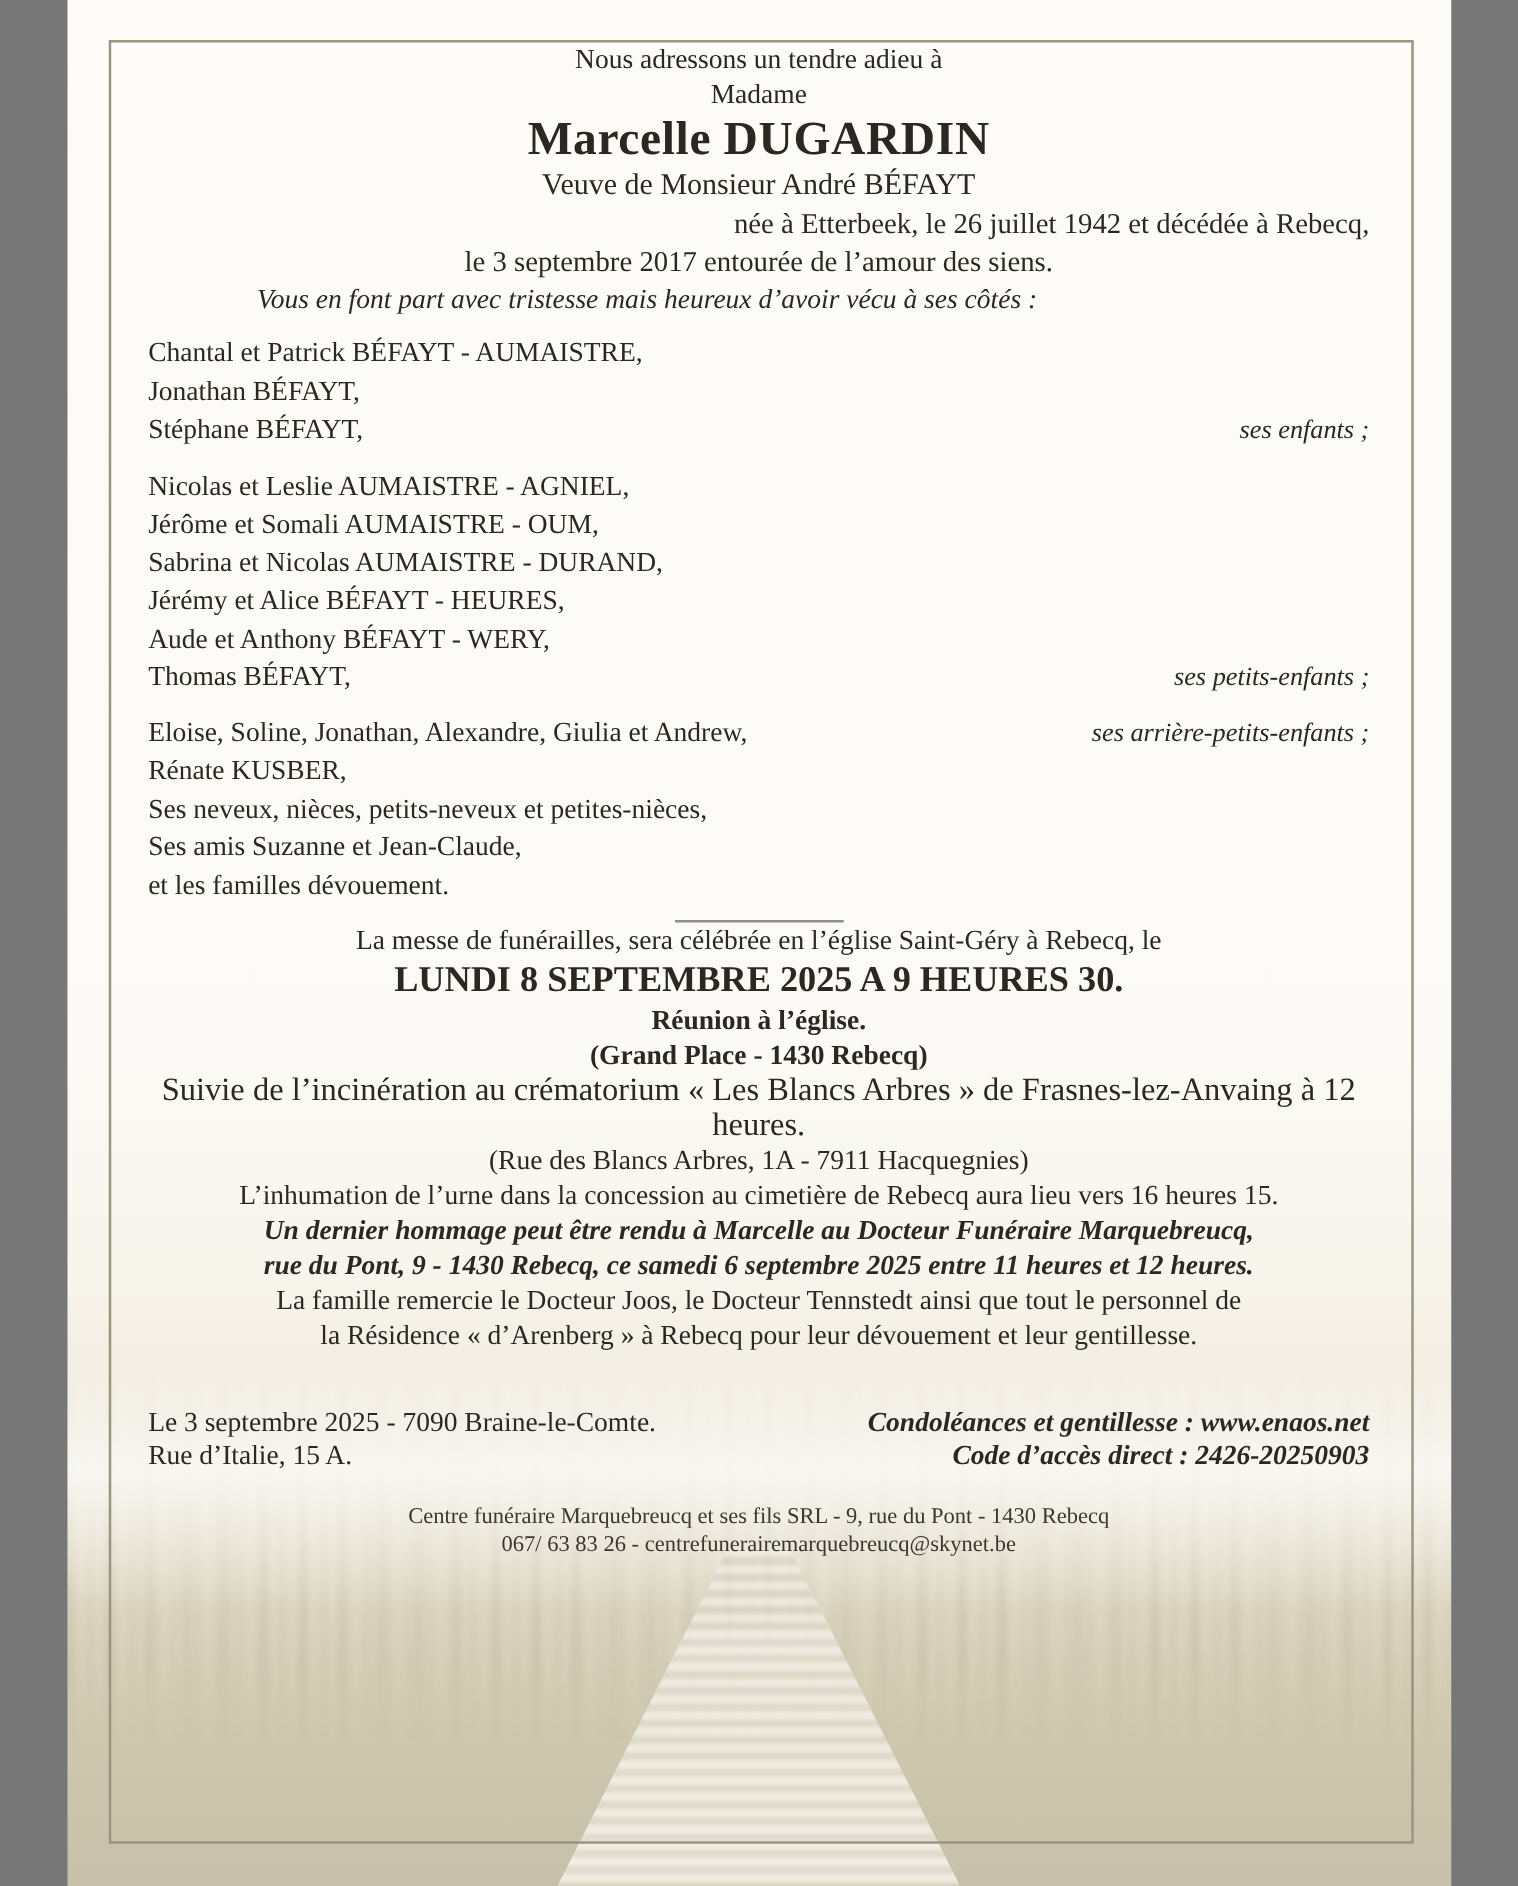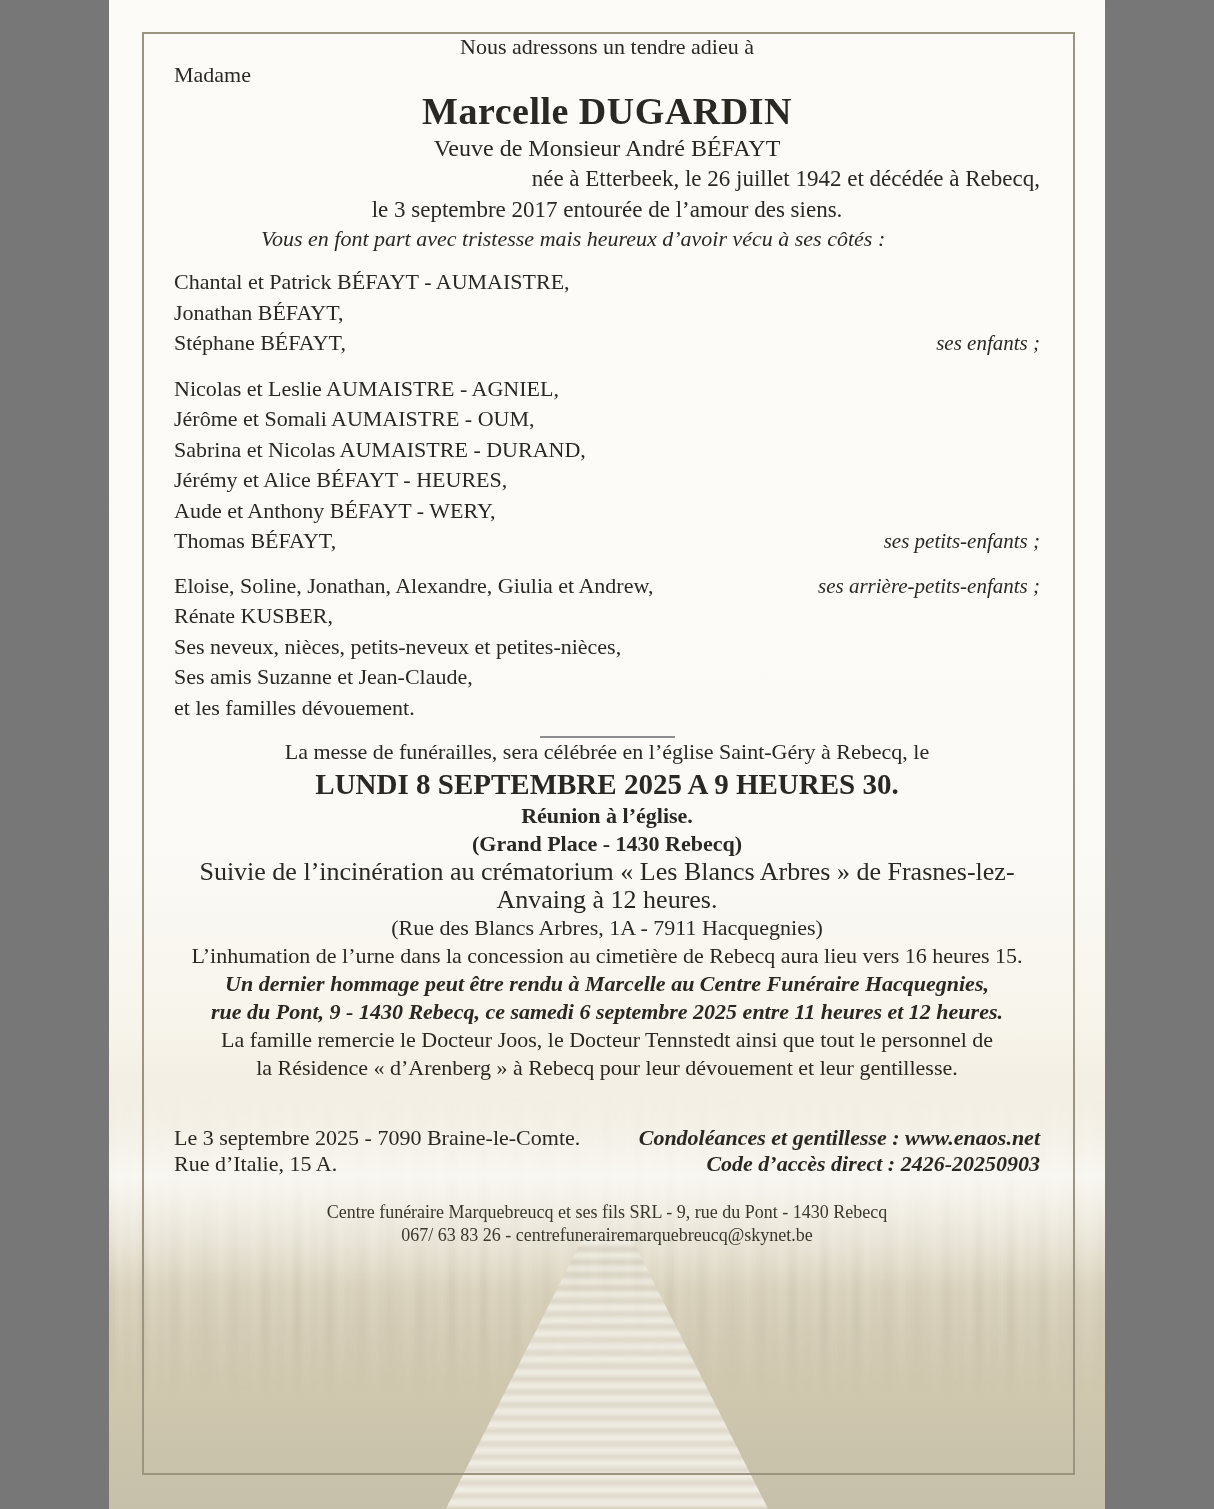--- a/index.html
+++ b/index.html
@@ -1,19 +1,19 @@
 <!DOCTYPE html>
 <html lang="fr"><head>
 <meta charset="utf-8">
 <title>Faire-part</title>
 <style>
   html,body{margin:0;padding:0;background:#777;}
   .page{
     position:relative;
-    width:996px;height:1509px;
+    width:1107px;height:1509px;
     margin:0 auto;
     overflow:hidden;
     background:linear-gradient(180deg,
       #fcfbf7 0%, #fbfaf6 56%, #f7f4eb 68%,
       #ece7d8 77%, #ddd6c1 85%, #cfc7ae 92%, #c6c0aa 100%);
     font-family:"Liberation Serif","DejaVu Serif",serif;
     color:#2b2823;
   }
   
   .bg-trees{
@@ -40,21 +40,21 @@
   }
   .frame{
     position:absolute;left:33px;top:32px;right:30px;bottom:34px;z-index:2;
     border:2px solid #9b9480;
     pointer-events:none;
   }
   .content{position:absolute;left:65px;right:65px;top:33px;bottom:34px;z-index:3;}
   .content p{margin:0;}
 
   .intro{margin-top:35px;font-size:22px;line-height:28px;text-align:center;}
-  .madame{margin-top:12px;font-size:22px;line-height:28px;}
+  .madame{margin-top:12px;font-size:22px;line-height:28px;text-align:center;}
   .name{margin:6px 0 0;font-size:38px;line-height:44px;text-align:center;font-weight:700;letter-spacing:.5px;}
   .veuve{margin-top:2px;font-size:24px;line-height:30px;text-align:center;}
   .bd{margin-top:7px;font-size:23px;line-height:31px;text-align:right;}
   .bd2{font-size:23px;line-height:31px;text-align:center;}
   .announce{margin-top:18px;font-size:22px;line-height:28px;font-style:italic;padding-left:87px;}
 
   .group{font-size:22px;line-height:30.5px;}
   .g-children{margin-top:14px;}
   .g-grand{margin-top:15px;}
   .g-ggc{margin-top:14px;}
@@ -138,21 +138,21 @@
     <div class="divider"></div>
 
     <p class="mass">La messe de funérailles, sera célébrée en l’église Saint-Géry à Rebecq, le</p>
     <p class="datebig">LUNDI 8 SEPTEMBRE 2025 A 9 HEURES 30.</p>
     <p class="meeting">Réunion à l’église.</p>
     <p class="place">(Grand Place - 1430 Rebecq)</p>
     <p class="crem">Suivie de l’incinération au crématorium « Les Blancs Arbres » de Frasnes-lez-Anvaing à 12 heures.</p>
     <p class="crem2">(Rue des Blancs Arbres, 1A - 7911 Hacquegnies)</p>
     <p class="burial">L’inhumation de l’urne dans la concession au cimetière de Rebecq aura lieu vers 16 heures 15.</p>
 
-    <p class="tribute">Un dernier hommage peut être rendu à Marcelle au Centre Funéraire Hacquegnies,</p>
+    <p class="tribute">Un dernier hommage peut être rendu à Marcelle au Docteur Funéraire Marquebreucq,</p>
     <p class="tribute2">rue du Pont, 9 - 1430 Rebecq, ce samedi 6 septembre 2025 entre 11 heures et 12 heures.</p>
 
     <p class="thanks">La famille remercie le Docteur Joos, le Docteur Tennstedt ainsi que tout le personnel de</p>
     <p class="thanks2">la Résidence « d’Arenberg » à Rebecq pour leur dévouement et leur gentillesse.</p>
 
     <div class="footer-row">
       <div class="f-left">
         <p>Le 3 septembre 2025 - 7090 Braine-le-Comte.</p>
         <p>Rue d’Italie, 15 A.</p>
       </div>

